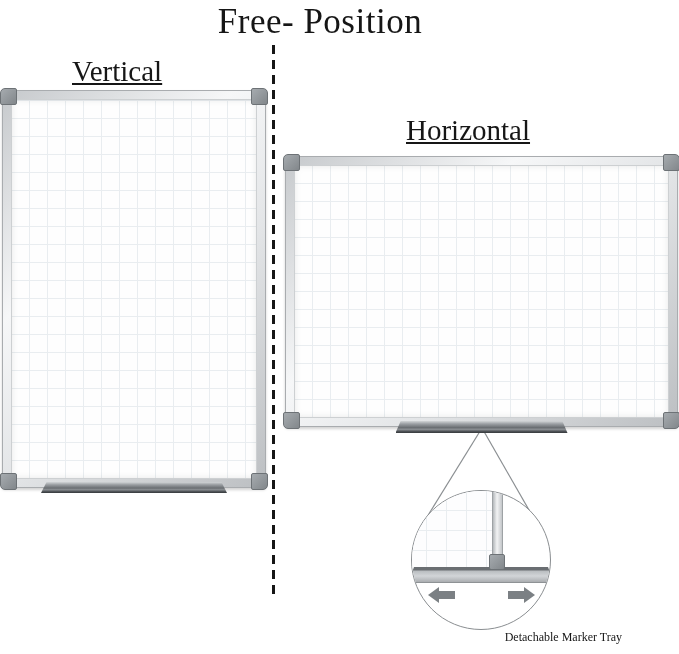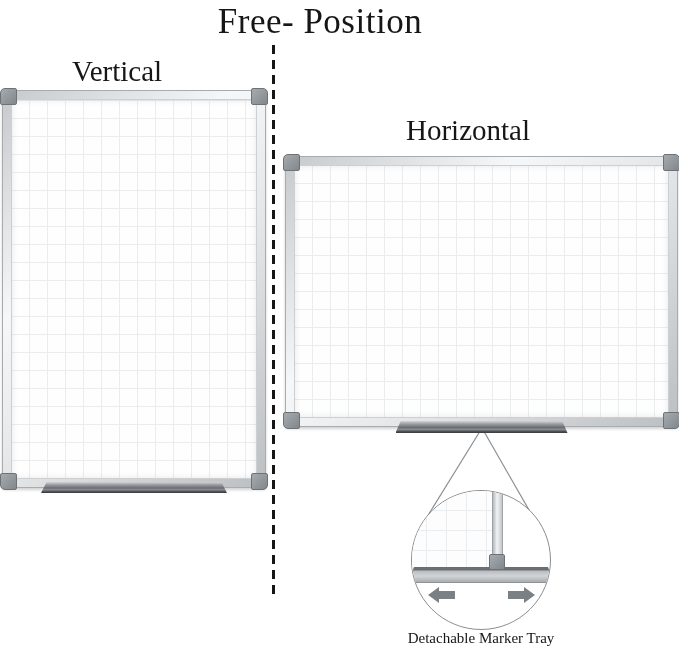--- a/index.html
+++ b/index.html
@@ -23,21 +23,21 @@
     font-family:"Liberation Serif","DejaVu Serif",serif;color:var(--ink);
   }
   .title{
     position:absolute;top:2px;left:0;width:640px;text-align:center;
     font-size:35px;font-weight:400;letter-spacing:.5px;margin:0;
   }
   .divider{
     position:absolute;left:272px;top:45px;width:3px;height:550px;
     background:repeating-linear-gradient(180deg,var(--ink) 0 9px,transparent 9px 15px);
   }
-  .panel-label{position:absolute;font-size:29px;white-space:nowrap;}
+  .panel-label{position:absolute;font-size:29px;white-space:nowrap;text-decoration:underline;}
   .label-vertical{left:72px;top:55px;}
   .label-horizontal{left:406px;top:114px;}
 
   
   .board{
     position:absolute;border:1px solid var(--frame-edge);border-radius:3px;
     background:linear-gradient(135deg,#c6c9cc,var(--frame-hi) 35%,#e3e5e7 60%,var(--frame-lo));
     box-shadow:0 2px 3px rgba(0,0,0,.18);
   }
   .board-vertical{left:2px;top:90px;width:262px;height:396px;}
@@ -97,22 +97,22 @@
     border-bottom:1px solid #8e9295;
   }
   .arrow{position:absolute;top:100px;width:16px;height:8px;background:var(--arrow);}
   .arrow::before{content:"";position:absolute;top:50%;transform:translateY(-50%);
     border-top:8px solid transparent;border-bottom:8px solid transparent;}
   .arrow-left{left:27px;}
   .arrow-left::before{right:100%;border-right:11px solid var(--arrow);}
   .arrow-right{left:96px;}
   .arrow-right::before{left:100%;border-left:11px solid var(--arrow);}
   .caption{
-    position:absolute;left:340px;top:630px;width:282px;text-align:center;
-    font-size:15px;white-space:nowrap;
+    position:absolute;left:340px;top:630px;width:282px;text-align:right;
+    font-size:12px;white-space:nowrap;
   }
 </style>
 </head>
 <body>
 
 <div class="canvas">
 
   <h1 class="title">Free- Position</h1>
 
   <div class="divider"></div>

